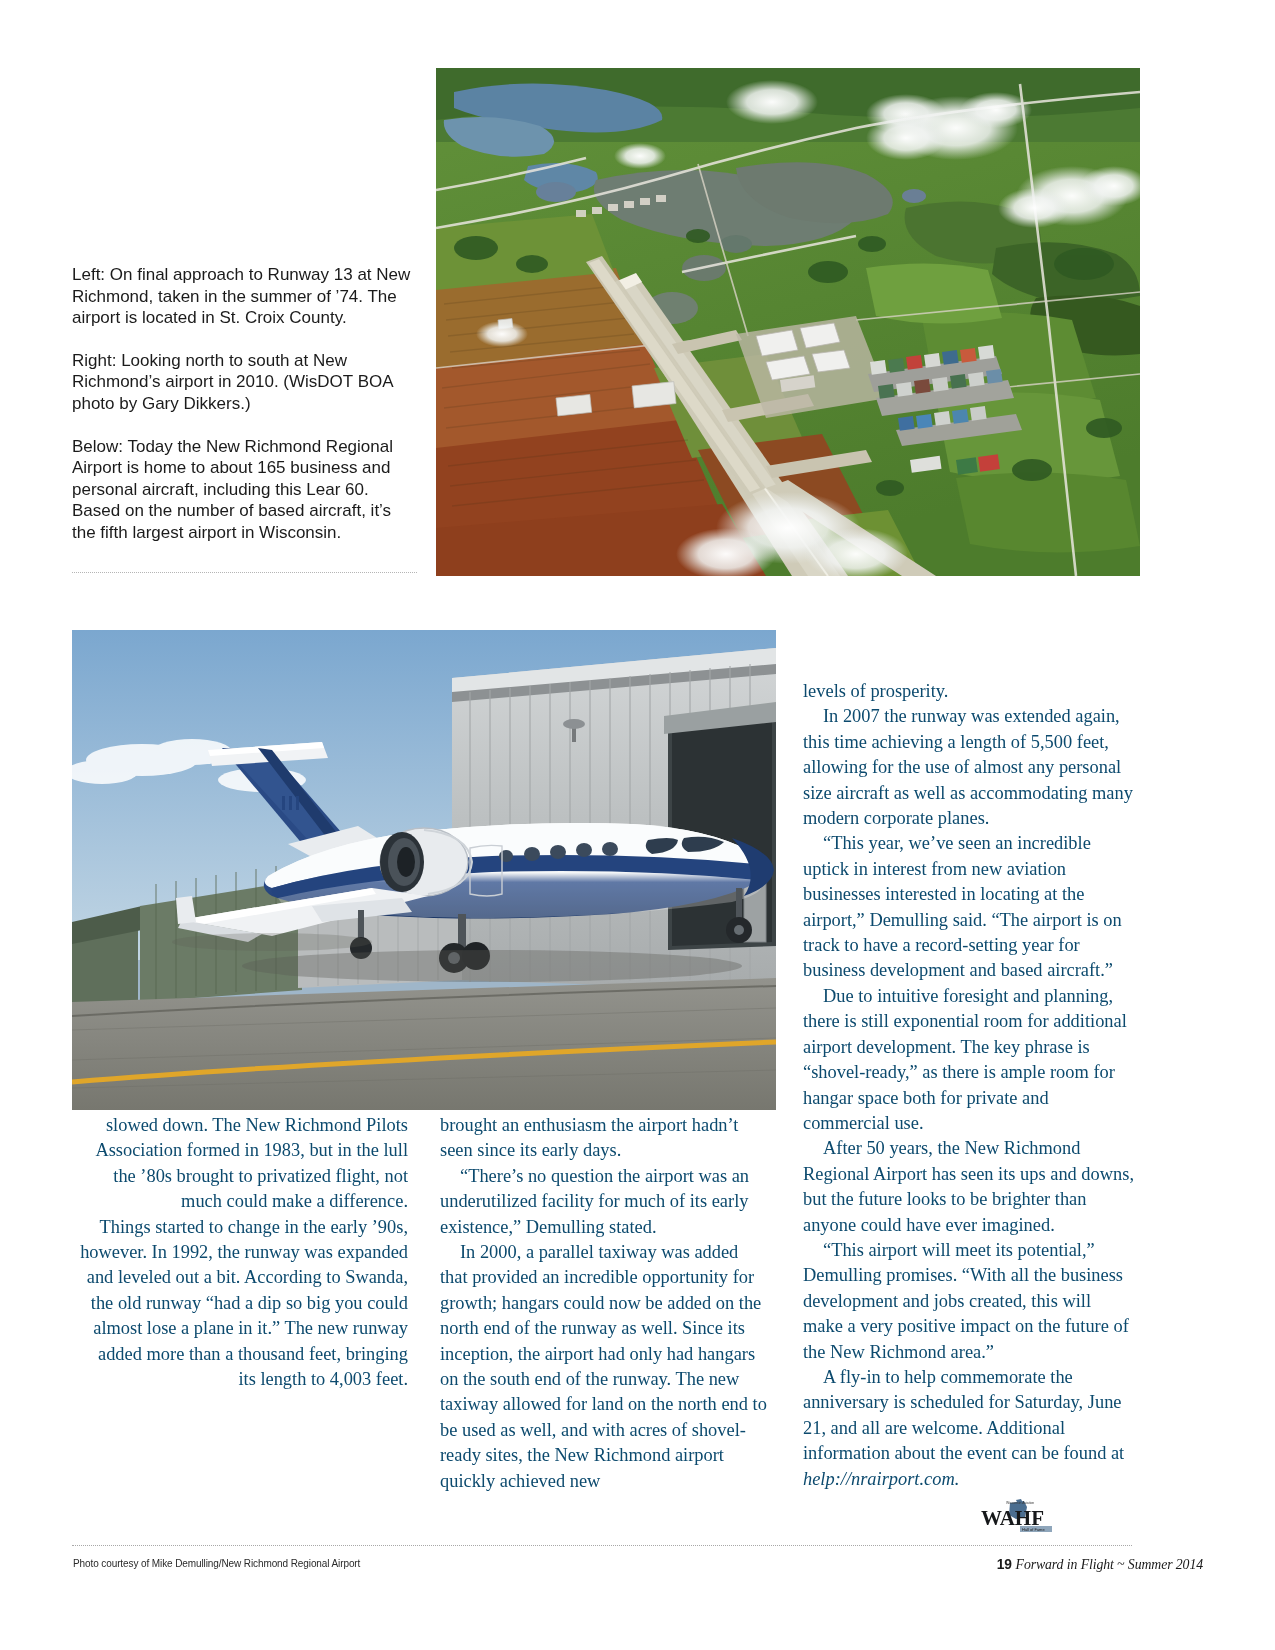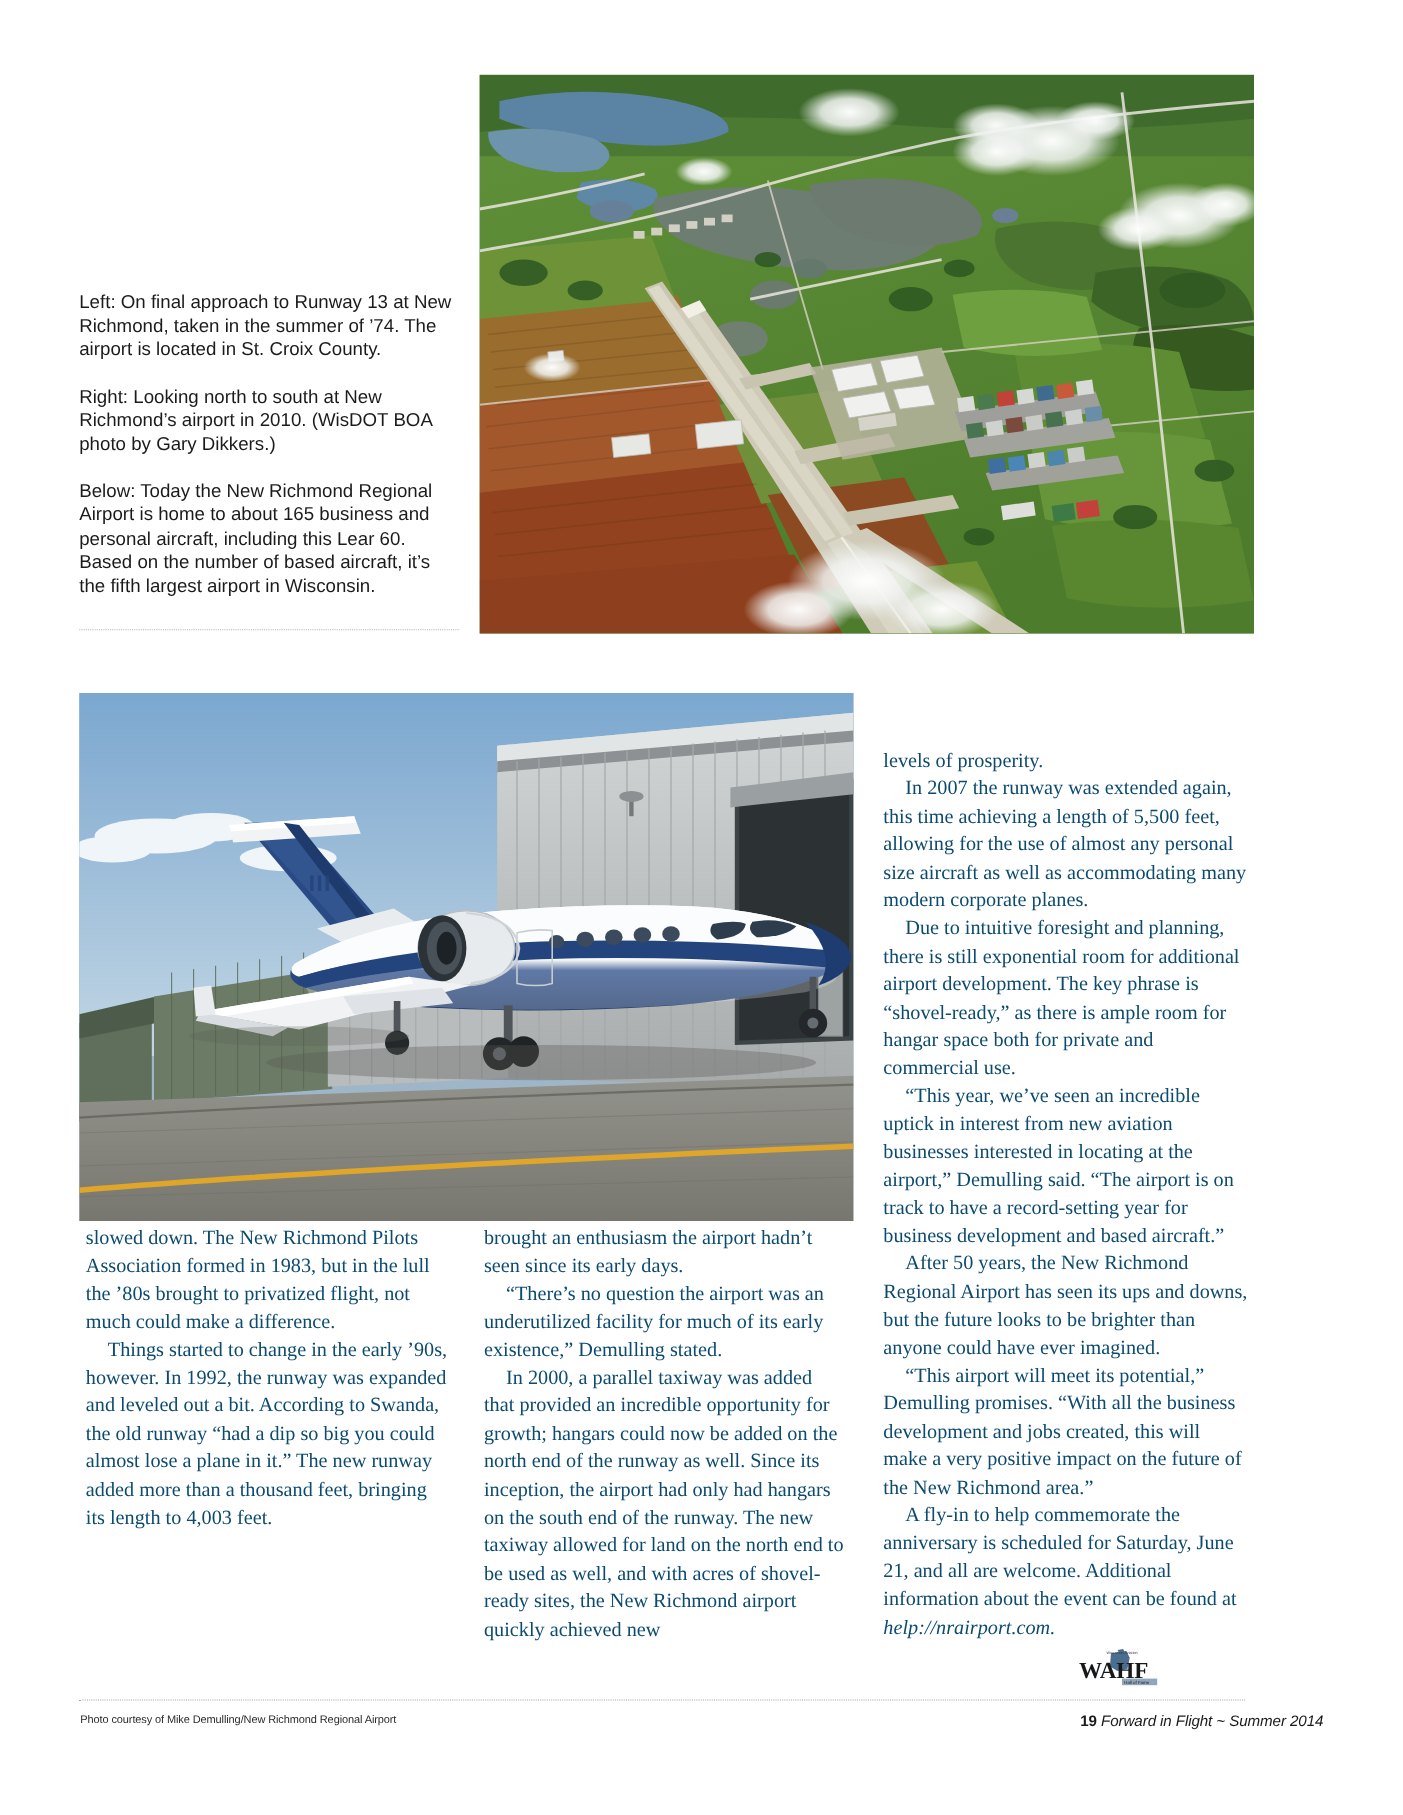--- a/index.html
+++ b/index.html
@@ -34,21 +34,21 @@
   .col{
     position:absolute;
     font-family:"Liberation Serif",serif;
     font-size:18.4px;line-height:25.4px;
     text-align:left;
     color:#0c4a6e;
   }
   .col p{margin:0;text-indent:0;}
   .col p.ind{text-indent:20px;}
 
-  #col1{left:78px;top:1113px;width:330px;}
+  #col1{left:78px;top:1113px;width:330px;text-align:right;}
   #col2{left:440px;top:1113px;width:330px;}
   #col3{left:803px;top:679px;width:332px;}
 
   .url-italic{font-style:italic;}
 
   
   .wahf{
     position:absolute;left:980px;top:1497px;width:82px;height:38px;
   }
   .wahf svg{display:block;width:100%;height:100%;}
@@ -63,21 +63,21 @@
     font-family:"Liberation Sans",sans-serif;
     font-size:10px;color:#2a2a2a;letter-spacing:-0.1px;
   }
   .footer-right{
     position:absolute;right:72px;top:1557px;
     font-family:"Liberation Sans",sans-serif;
     font-size:13.8px;color:#1a1a1a;letter-spacing:-0.1px;
     white-space:nowrap;
   }
   .footer-right .pg{font-weight:bold;font-style:normal;}
-  .footer-right .ttl{font-style:italic;}
+  .footer-right .ttl{font-style:italic;font-family:Liberation Serif, serif;}
 
   .caption-rule{
     position:absolute;left:72px;top:572px;width:345px;height:0;
     border-top:1px dotted #b5b5b5;
   }
 </style>
 </head>
 <body>
 
 <div class="page">
@@ -502,22 +502,22 @@
 
   <div class="col" id="col2">
     <p>brought an enthusiasm the airport hadn’t seen since its early days.</p>
     <p class="ind">“There’s no question the airport was an underutilized facility for much of its early existence,” Demulling stated.</p>
     <p class="ind">In 2000, a parallel taxiway was added that provided an incredible opportunity for growth; hangars could now be added on the north end of the runway as well. Since its inception, the airport had only had hangars on the south end of the runway. The new taxiway allowed for land on the north end to be used as well, and with acres of shovel-ready sites, the New Richmond airport quickly achieved new</p>
   </div>
 
   <div class="col" id="col3">
     <p>levels of prosperity.</p>
     <p class="ind">In 2007 the runway was extended again, this time achieving a length of 5,500 feet, allowing for the use of almost any personal size aircraft as well as accommodating many modern corporate planes.</p>
+    <p class="ind">“This year, we’ve seen an incredible uptick in interest from new aviation businesses interested in locating at the airport,” Demulling said. “The airport is on track to have a record-setting year for business development and based aircraft.”</p>
     <p class="ind">Due to intuitive foresight and planning, there is still exponential room for additional airport development. The key phrase is “shovel-ready,” as there is ample room for hangar space both for private and commercial use.</p>
-    <p class="ind">“This year, we’ve seen an incredible uptick in interest from new aviation businesses interested in locating at the airport,” Demulling said. “The airport is on track to have a record-setting year for business development and based aircraft.”</p>
     <p class="ind">After 50 years, the New Richmond Regional Airport has seen its ups and downs, but the future looks to be brighter than anyone could have ever imagined.</p>
     <p class="ind">“This airport will meet its potential,” Demulling promises. “With all the business development and jobs created, this will make a very positive impact on the future of the New Richmond area.”</p>
     <p class="ind"><span>A fly-in to help commemorate the anniversary is scheduled for Saturday, June 21, and all are welcome. Additional information about the event can be found at </span><span class="url-italic">help://nrairport.com.</span></p>
   </div>
 
   <div class="wahf">
     <svg viewBox="0 0 82 38">
       <rect x="0" y="0" width="82" height="38" fill="#ffffff"></rect>
 
       <path d="M30 6 L44 4 L47 10 L45 20 L36 22 L29 18 Z" fill="#4b6e90"></path>

